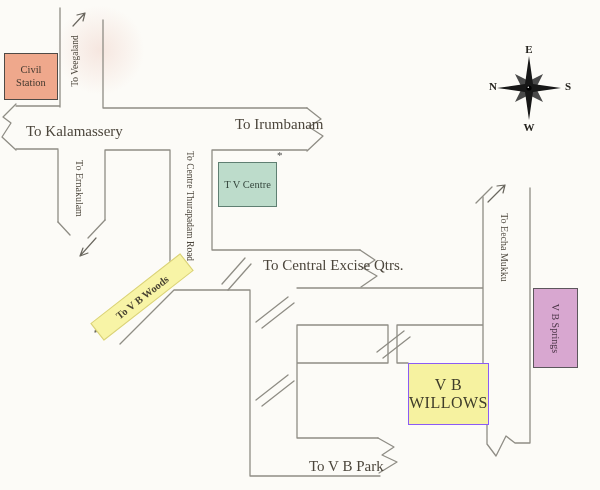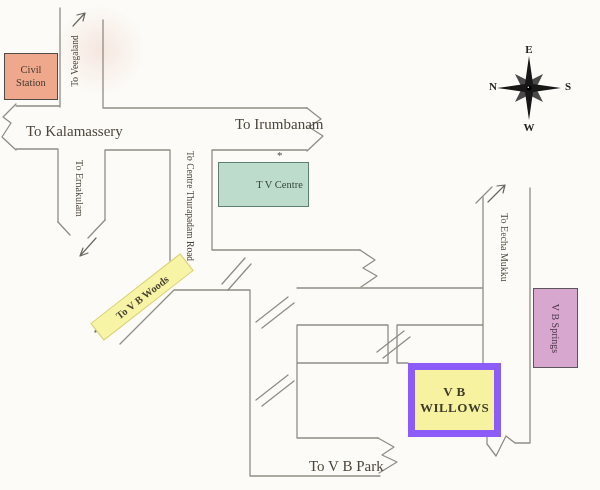--- a/index.html
+++ b/index.html
@@ -23,22 +23,22 @@
   }
   .lbl{position:absolute;font-size:15px;white-space:nowrap;color:#4c463c;}
   .vlbl{position:absolute;font-size:10px;white-space:nowrap;color:#4c463c;text-align:center;}
   .rot-ccw{transform:rotate(-90deg);transform-origin:center;}
   .rot-cw{transform:rotate(90deg);transform-origin:center;}
   .place{
     position:absolute;display:flex;align-items:center;justify-content:center;
     text-align:center;color:#43392f;
   }
   .civil{left:4px;top:53px;width:52px;height:45px;border:1.5px solid #4f4a46;font-size:10.5px;line-height:1.2;}
-  .tv{left:218px;top:162px;width:57px;height:43px;border:1.5px solid #5f7f72;font-size:10.5px;color:#35463d;padding-left:32px;}
-  .willows{left:408px;top:363px;width:79px;height:60px;border:7px solid #8b5cf6;font-size:13px;font-weight:bold;color:#3f3d2a;letter-spacing:.5px;}
+  .tv{left:218px;top:162px;width:57px;height:43px;border:1.5px solid #5f7f72;font-size:10.5px;color:#35463d;}
+  .willows{left:408px;top:363px;width:79px;height:60px;border:1px solid #8b5cf6;font-size:16px;font-weight:normal;color:#3f3d2a;letter-spacing:.5px;}
   .springs{left:533px;top:288px;width:43px;height:78px;border:1.5px solid #5c565c;color:#4b3547;}
   .springs span{transform:rotate(90deg);white-space:nowrap;font-size:10px;display:block;}
   .banner{
     position:absolute;left:85px;top:286px;width:112px;height:20px;
     transform:rotate(-38deg);transform-origin:center;
     border:1px solid #d9d179;
     display:flex;align-items:center;justify-content:center;
     font-size:10.5px;font-weight:bold;color:#4a4433;
   }
   .marker{position:absolute;left:277px;top:149px;font-size:11px;color:#4a4a48;}
@@ -114,18 +114,19 @@
   </div>
   <div class="place springs" style="background: rgb(216, 167, 208);">
     <span>V B Springs</span>
   </div>
 
   <div class="vlbl rot-ccw" style="left:44px;top:56px;width:62px;font-size:9.5px;">To Veegaland</div>
   <div class="lbl" style="left:26px;top:123px;">To Kalamassery</div>
   <div class="lbl" style="left:235px;top:116px;">To Irumbanam</div>
   <div class="vlbl rot-cw" style="left:45px;top:183px;width:68px;">To Ernakulam</div>
   <div class="vlbl rot-cw" style="left:129px;top:201px;width:122px;font-size:9.5px;">To Centre Thurapadam Road</div>
+  <div class="lbl" style="left:263px;top:257px;">To Central Excise Qtrs.</div>
   <div class="banner" style="background: rgb(248, 244, 166);">
     <span>To V B Woods</span>
   </div>
   <div class="vlbl rot-cw" style="left:464px;top:242px;width:80px;">To Eecha Mukku</div>
   <div class="lbl" style="left:309px;top:458px;">To V B Park</div>
 </div>
 
 </body></html>

